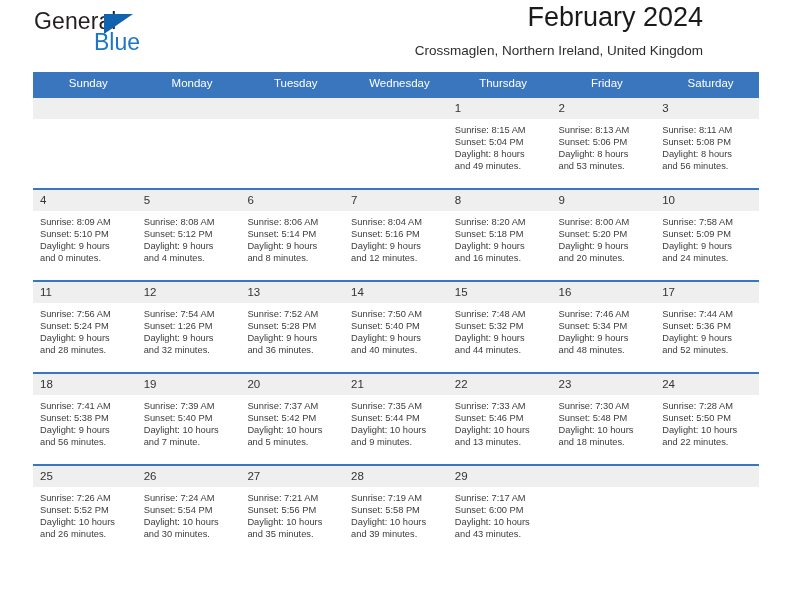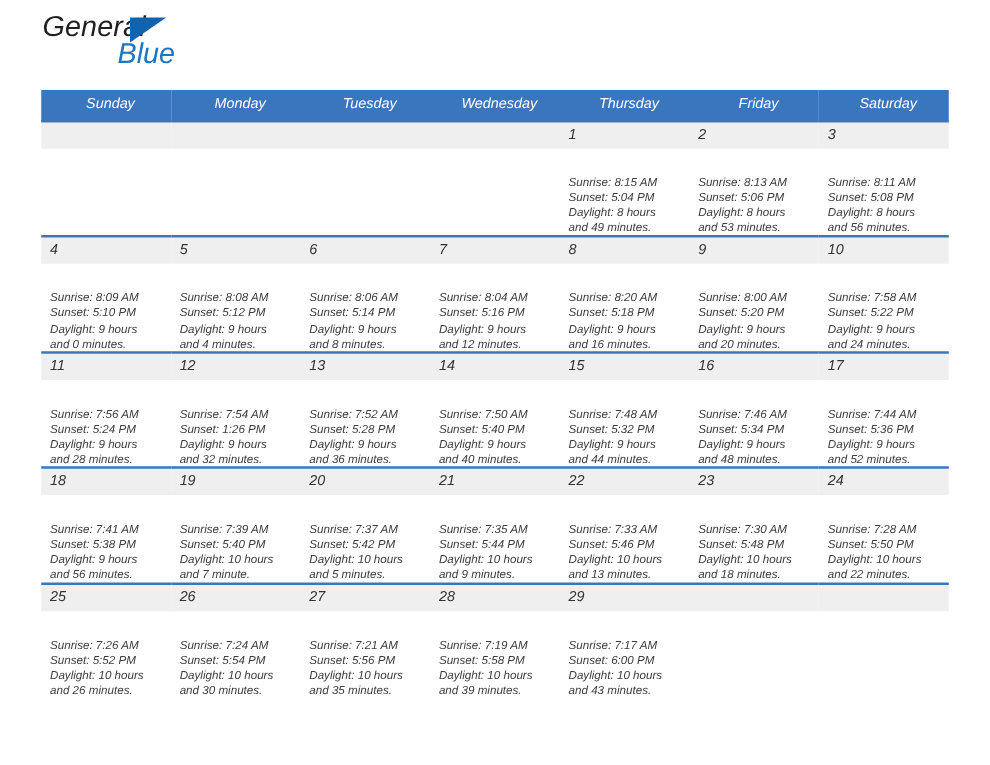--- a/index.html
+++ b/index.html
@@ -14,21 +14,20 @@
     font-family: "Liberation Sans", sans-serif;
     color: #222222;
     overflow: hidden;
   }
   .page {
     position: relative;
     width: 736px;
     height: 612px;
     box-sizing: border-box;
     padding: 0 33px;
-    font-style: italic;
   }
 
   
   .top {
     position: relative;
     height: 72px;
   }
   .brand {
     position: absolute;
     left: 0;
@@ -115,36 +114,39 @@
     min-height: 13px;
   }
   .daynum.empty {
     color: transparent;
   }
   .info {
     padding: 5px 6px 0 7px;
     font-size: 9.3px;
     line-height: 12.1px;
     color: #3c3c3c;
-    margin-top: 16px;
   }
   .info div {
     white-space: nowrap;
   }
 </style>
 </head>
 <body>
 
 <div class="page">
 
   <div class="top">
     <div class="brand">
       <span class="brand-general">General</span>
       <span class="brand-flag"></span>
       <span class="brand-blue">Blue</span>
+    </div>
+    <div class="titles">
+      <div class="month-title">February 2024</div>
+      <div class="location">Crossmaglen, Northern Ireland, United Kingdom</div>
     </div>
   </div>
 
   <table class="calendar">
     <thead>
       <tr>
         <th>Sunday</th>
         <th>Monday</th>
         <th>Tuesday</th>
         <th>Wednesday</th>
@@ -247,21 +249,21 @@
               <div>Sunrise: 8:00 AM</div>
               <div>Sunset: 5:20 PM</div>
               <div>Daylight: 9 hours</div>
               <div>and 20 minutes.</div>
             </div>
           </td>
           <td>
             <div class="daynum">10</div>
             <div class="info">
               <div>Sunrise: 7:58 AM</div>
-              <div>Sunset: 5:22 PM</div>
+              <div>Sunset: 5:09 PM</div>
               <div>Daylight: 9 hours</div>
               <div>and 24 minutes.</div>
             </div>
           </td>
         </tr>
         <tr class="week-row">
           <td>
             <div class="daynum">11</div>
             <div class="info">
               <div>Sunrise: 7:56 AM</div>

